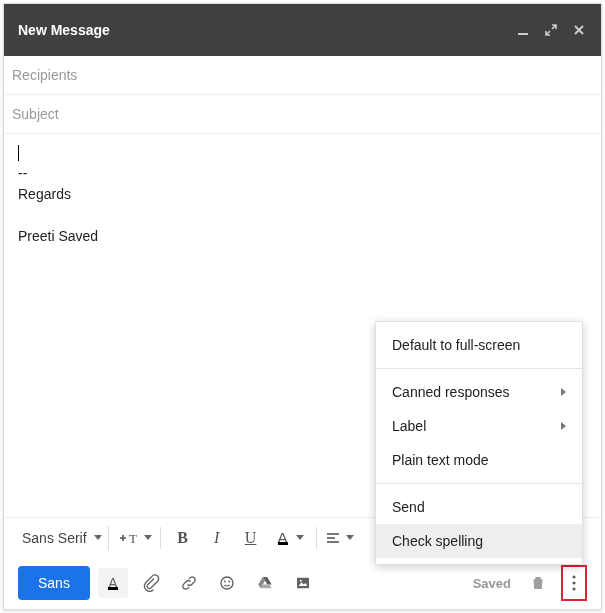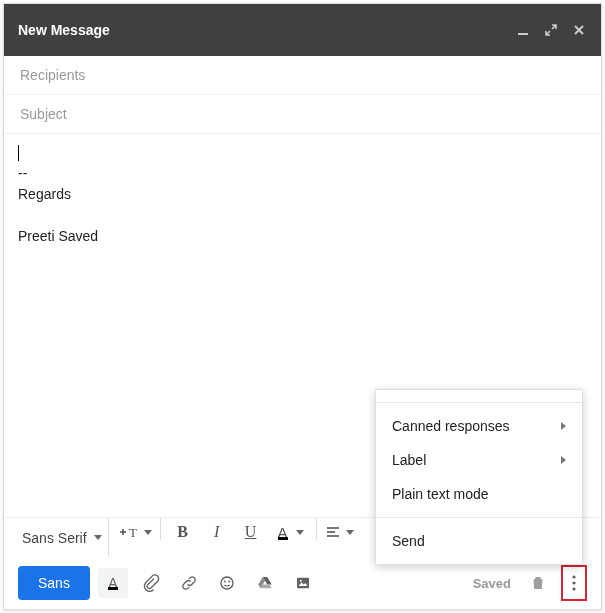--- a/index.html
+++ b/index.html
@@ -35,21 +35,21 @@
   .titlebar .title { flex: 1; }
   .titlebar .winicon {
     width: 24px; height: 24px;
     display: flex; align-items: center; justify-content: center;
     color: #ddd;
     cursor: pointer;
     margin-left: 4px;
   }
   .titlebar svg { stroke: #ccc; fill: none; }
   .field-row {
-    padding: 10px 14px;
+    padding: 10px 6px;
     border-bottom: 1px solid #eee;
     font-size: 14px;
     flex-shrink:0;
   }
   .field-row input {
     border: none; outline: none; width: 100%;
     font-size: 14px;
     color: #222;
   }
   .field-row input::placeholder { color: #999; }
@@ -64,20 +64,21 @@
   }
   .cursor {
     display:inline-block;
     width:1px; height:16px;
     background:#000;
     vertical-align: middle;
   }
   .format-toolbar {
     border-top: 1px solid #eee;
     display: flex;
+    align-items: center;
     height: 40px;
     padding: 0 12px;
     gap: 6px;
     font-size: 14px;
     color: #444;
     flex-shrink:0;
   }
   .font-select {
     display:flex; align-items:center; gap:4px;
     padding: 4px 6px;
@@ -310,31 +311,37 @@
         <svg width="4" height="16" viewBox="0 0 4 16">
             <circle cx="2" cy="2" r="1.6" fill="#616161"></circle>
             <circle cx="2" cy="8" r="1.6" fill="#616161"></circle>
             <circle cx="2" cy="14" r="1.6" fill="#616161"></circle>
           </svg>
       </div>
     </div>
   </div>
 
   <div class="menu">
+    <div class="item">
+      <span>Default to full-screen</span>
+    </div>
     <hr>
     <div class="item">
       <span>Canned responses</span>
       <span class="caret-right"></span>
     </div>
     <div class="item">
       <span>Label</span>
       <span class="caret-right"></span>
     </div>
     <div class="item">
       <span>Plain text mode</span>
     </div>
     <hr>
     <div class="item">
       <span>Send</span>
     </div>
+    <div class="item highlight">
+      <span>Check spelling</span>
+    </div>
   </div>
 
 </div>
 
 </body></html>

